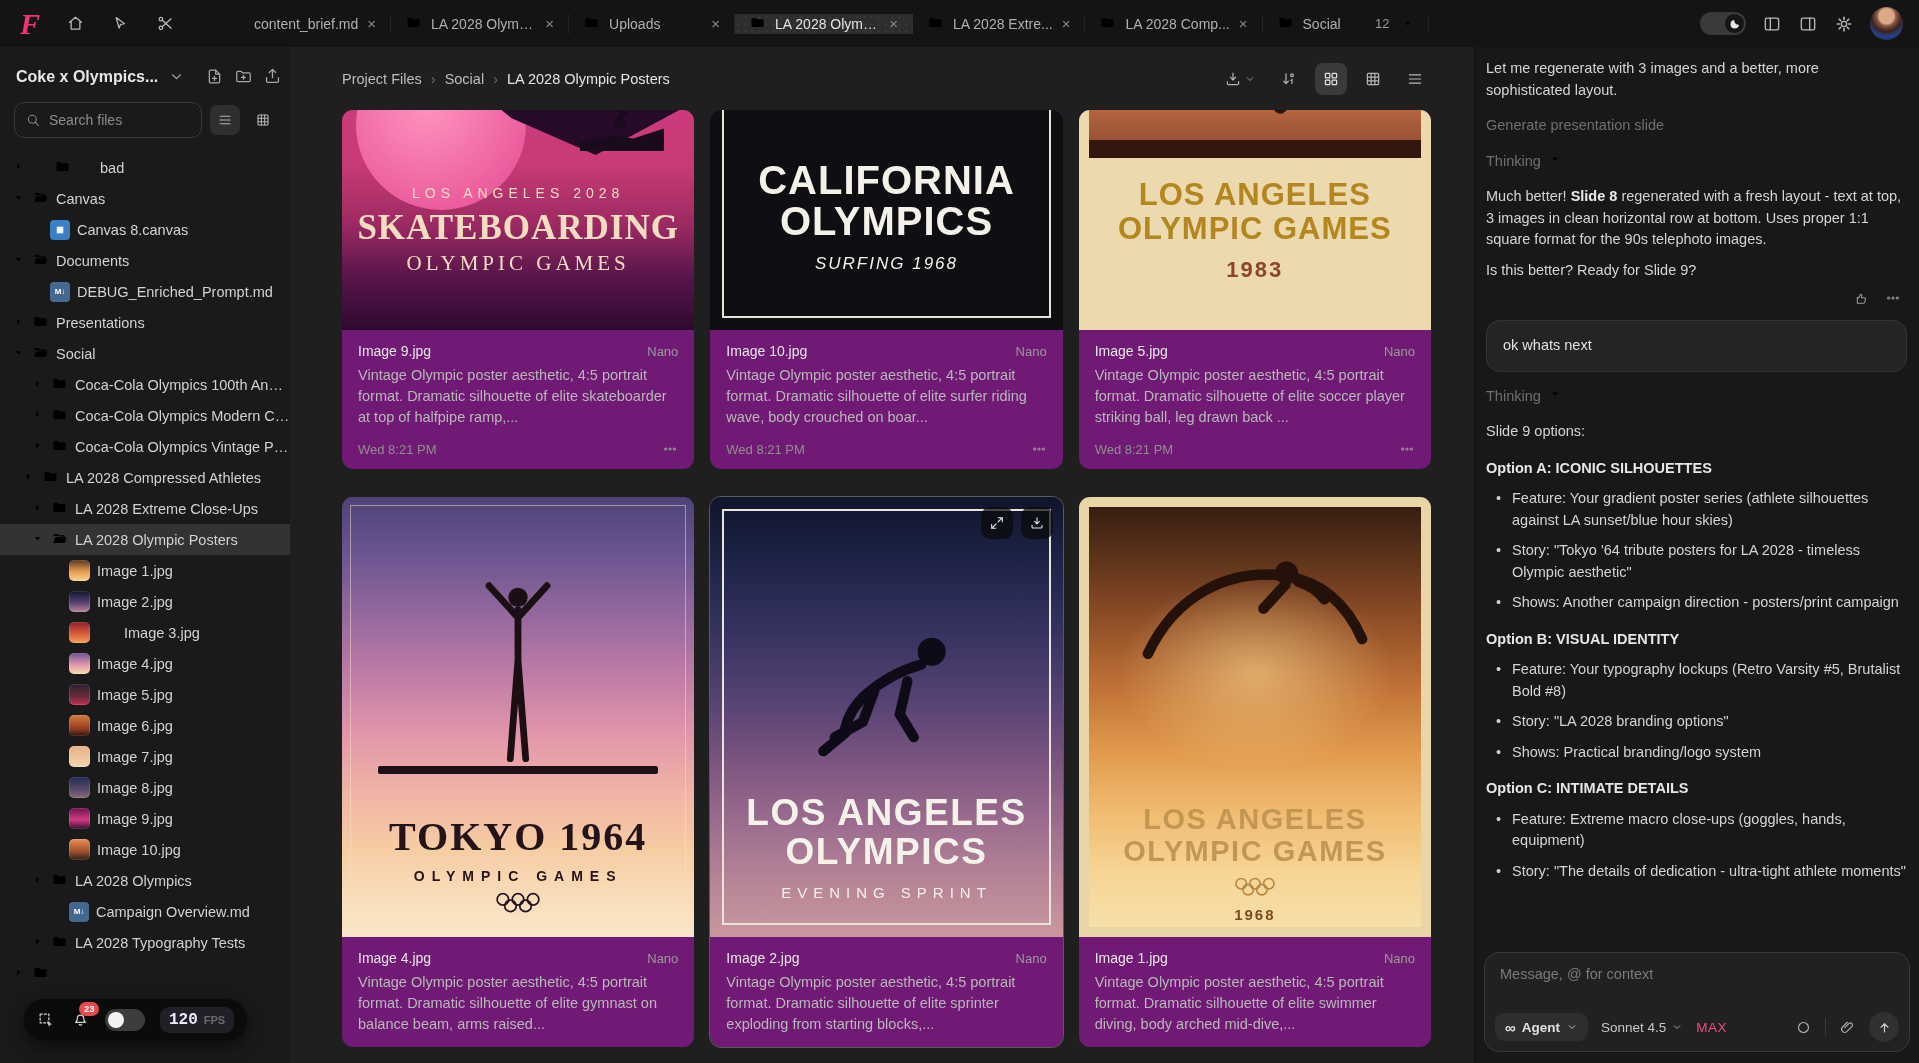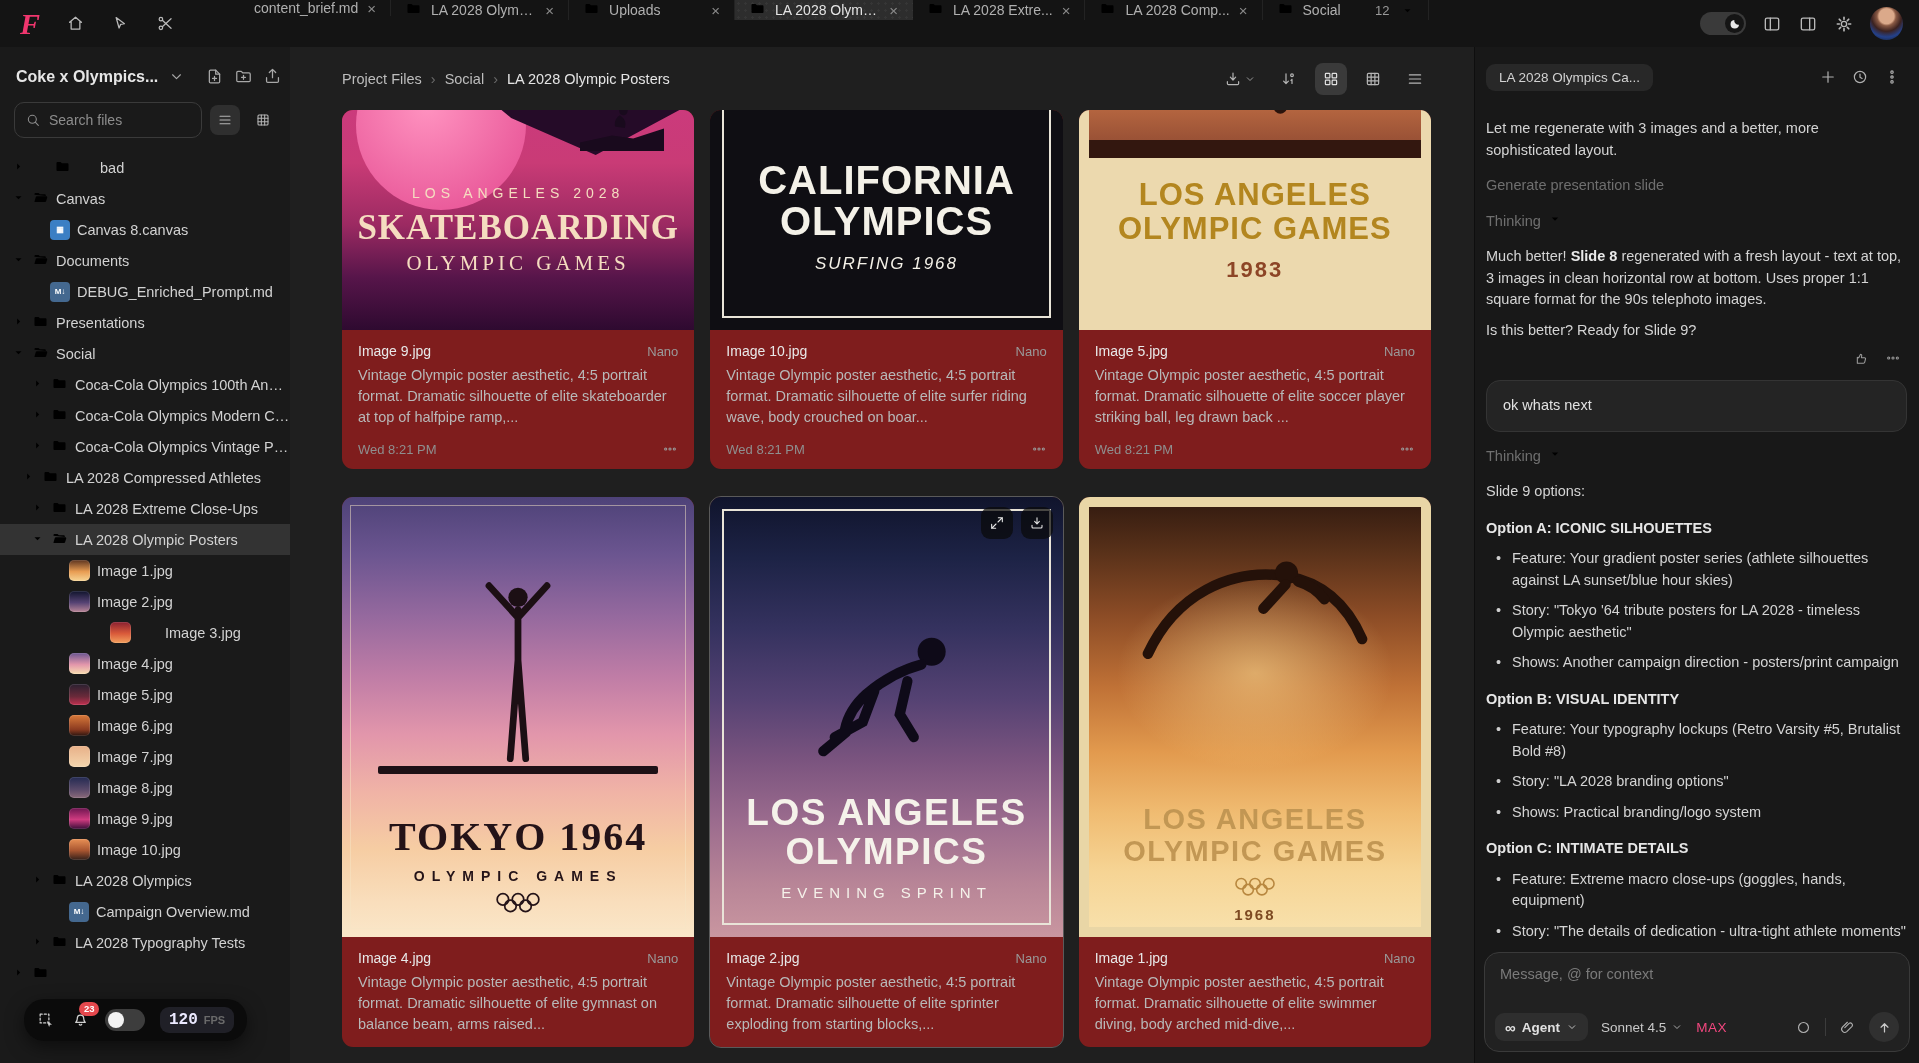--- a/index.html
+++ b/index.html
@@ -10,21 +10,21 @@
   .icon,[data-icon]{display:inline-flex;align-items:center;justify-content:center}
   [data-icon] svg{fill:none;stroke:currentColor;stroke-width:1.6;stroke-linecap:round;stroke-linejoin:round}
   .dots{background-image:radial-gradient(rgba(255,255,255,.05) 1px,transparent 1.3px);background-size:7px 7px}
 
   
   #topbar{height:47px;background:#141414;display:flex;align-items:stretch;flex:none}
   .tb-left{width:240px;flex:none;display:flex;align-items:center;gap:26px;padding-left:20px}
   .logo{color:#f0366e;font-family:"Liberation Serif",serif;font-style:italic;font-weight:700;
     font-size:30px;line-height:1;cursor:pointer}
   .tbicon{color:#b9b9b9}.tbicon svg{width:19px;height:19px}
-  #tabs{display:flex;align-items:flex-start;flex:none}
+  #tabs{display:flex;align-items:center;flex:none}
   .tab{display:flex;align-items:center;gap:9px;padding:0 14px;min-width:166px;max-width:178px;
     color:#b0b0b0;font-size:14px;border-right:1px solid #232323;cursor:pointer;position:relative}
   .tab.first{min-width:150px}
   .tab.active{background:#2d2d2d;color:#e4e4e4;border-right-color:transparent;
     background-image:radial-gradient(rgba(255,255,255,.045) 1px,transparent 1.3px);background-size:7px 7px}
   .tab .ticon svg{width:17px;height:17px}
   .tab .tlabel{white-space:nowrap;overflow:hidden;text-overflow:ellipsis;flex:1}
   .tab .tclose{color:#8a8a8a;font-size:15px;line-height:1}
   .tab .tcount{color:#9a9a9a;font-size:13px;margin-right:2px}
   .tab .mini svg{width:13px;height:13px}
@@ -99,21 +99,21 @@
   #breadcrumb{display:flex;align-items:center;gap:9px;font-size:14.5px;color:#bdbdbd}
   #breadcrumb .crumb{cursor:pointer;white-space:nowrap}
   #breadcrumb .crumb.last{color:#e4e4e4}
   #breadcrumb .sep{color:#6a6a6a}
   .toolbar{margin-left:auto;display:flex;align-items:center;gap:10px;color:#b5b5b5}
   .tbtn{display:flex;align-items:center;gap:2px;padding:7px;border-radius:8px;cursor:pointer}
   .tbtn svg{width:18px;height:18px}
   .tbtn .mini svg{width:12px;height:12px}
   .tbtn.active{background:#3a3a3a;color:#e2e2e2}
   #grid{display:grid;grid-template-columns:repeat(3,1fr);gap:28px 16px;padding:0 43px 40px 52px;flex:1;min-height:0}
-  .card{background:#7f1d1d;border-radius:11px;overflow:hidden;cursor:pointer;align-self:start;position:relative}
+  .card{background:#701a75;border-radius:11px;overflow:hidden;cursor:pointer;align-self:start;position:relative}
   .card.hovered{outline:1px solid #5a5a5a}
   .thumb{height:220px;position:relative;overflow:hidden}
   .thumb.tall{height:440px}
   .hoverbtns{position:absolute;top:10px;right:10px;display:flex;gap:8px;z-index:5}
   .hbtn{width:32px;height:32px;border-radius:9px;background:rgba(10,10,10,.72);color:#e8e8e8;
     display:flex;align-items:center;justify-content:center;cursor:pointer}
   .hbtn svg{width:16px;height:16px}
   .cinfo{padding:13px 16px 12px}
   .crow{display:flex;align-items:center;margin-bottom:6px}
   .fname{font-size:14px;color:#e8e8e8}
@@ -486,21 +486,21 @@
             <span class="tlbl">LA 2028 Olympic Posters</span>
           </div>
           <div class="trow" style="padding-left: 69px;">
             <span class="timg th-dive68"></span>
             <span class="tlbl">Image 1.jpg</span>
           </div>
           <div class="trow" style="padding-left: 69px;">
             <span class="timg th-sprint"></span>
             <span class="tlbl">Image 2.jpg</span>
           </div>
-          <div class="trow" style="padding-left: 110px; gap: 34px;">
+          <div class="trow" style="padding-left: 69px; gap: 34px;">
             <span class="timg th-red"></span>
             <span class="tlbl">Image 3.jpg</span>
           </div>
           <div class="trow" style="padding-left: 69px;">
             <span class="timg th-tokyo"></span>
             <span class="tlbl">Image 4.jpg</span>
           </div>
           <div class="trow" style="padding-left: 69px;">
             <span class="timg th-la84dark"></span>
             <span class="tlbl">Image 5.jpg</span>
@@ -832,42 +832,20 @@
                 <span class="fname">Image 1.jpg</span>
                 <span class="nano">Nano</span>
               </div>
               <div class="cdesc">Vintage Olympic poster aesthetic, 4:5 portrait format. Dramatic silhouette of elite swimmer diving, body arched mid-dive,...</div>
             </div>
           </div>
         </div>
     </main>
 
     <aside id="chat">
-      <div class="chat-head">
-        <span class="chat-pill">LA 2028 Olympics Ca...</span>
-        <span class="spacer"></span>
-        <span class="cicon" data-icon="plus">
-            <svg viewBox="0 0 24 24">
-              <path d="M12 5v14M5 12h14"></path>
-            </svg>
-          </span>
-        <span class="cicon" data-icon="clock">
-            <svg viewBox="0 0 24 24">
-              <circle cx="12" cy="12" r="7.5"></circle>
-              <path d="M12 8v4.3l2.8 1.6"></path>
-            </svg>
-          </span>
-        <span class="cicon" data-icon="kebab">
-            <svg viewBox="0 0 24 24" fill="currentColor" stroke="none">
-              <circle cx="12" cy="5.5" r="1.6"></circle>
-              <circle cx="12" cy="12" r="1.6"></circle>
-              <circle cx="12" cy="18.5" r="1.6"></circle>
-            </svg>
-          </span>
-      </div>
       <div id="chat-body">
           <div class="chat-p">Let me regenerate with 3 images and a better, more sophisticated layout.</div>
           <div class="dim">Generate presentation slide</div>
           <div class="think">
             <span>Thinking</span>
             <span><svg viewBox="0 0 24 24">
                 <path d="m6.5 9.5 5.5 5.5 5.5-5.5"></path>
               </svg></span>
           </div>
           <div class="chat-p">Much better! <b>Slide 8</b> regenerated with a fresh layout - text at top, 3 images in clean horizontal row at bottom. Uses proper 1:1 square format for the 90s telephoto images.</div>

